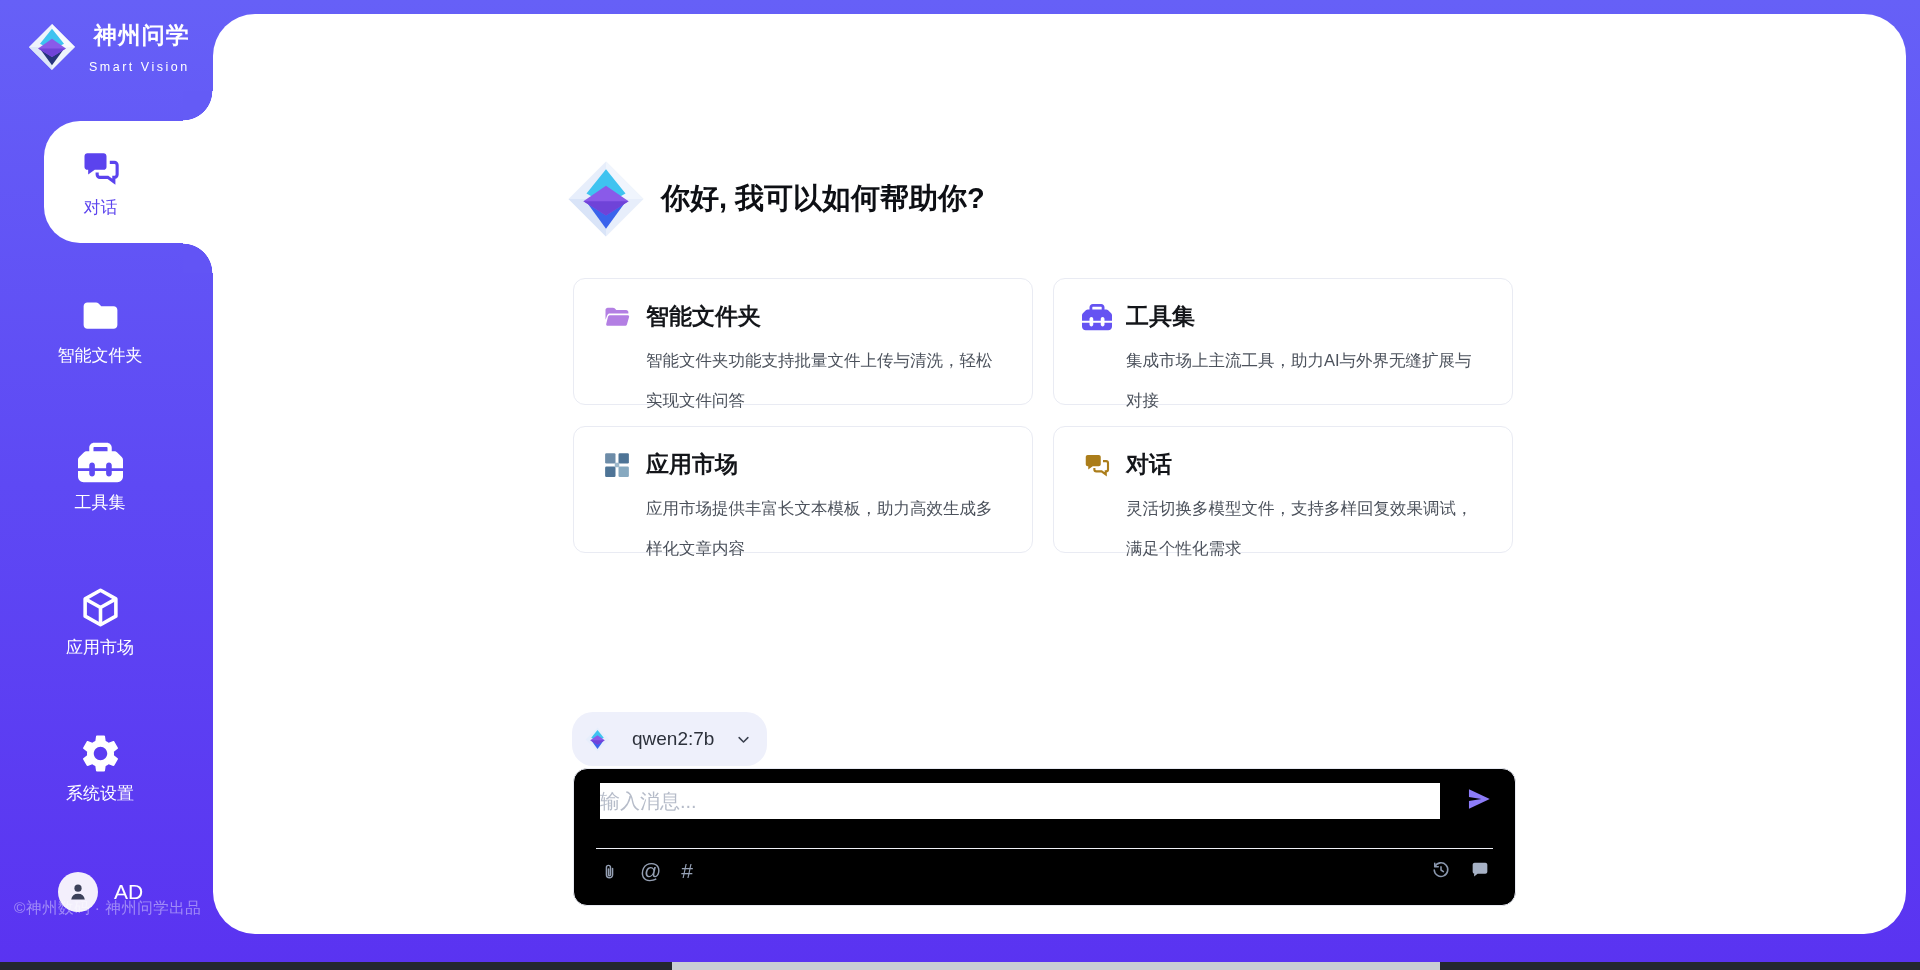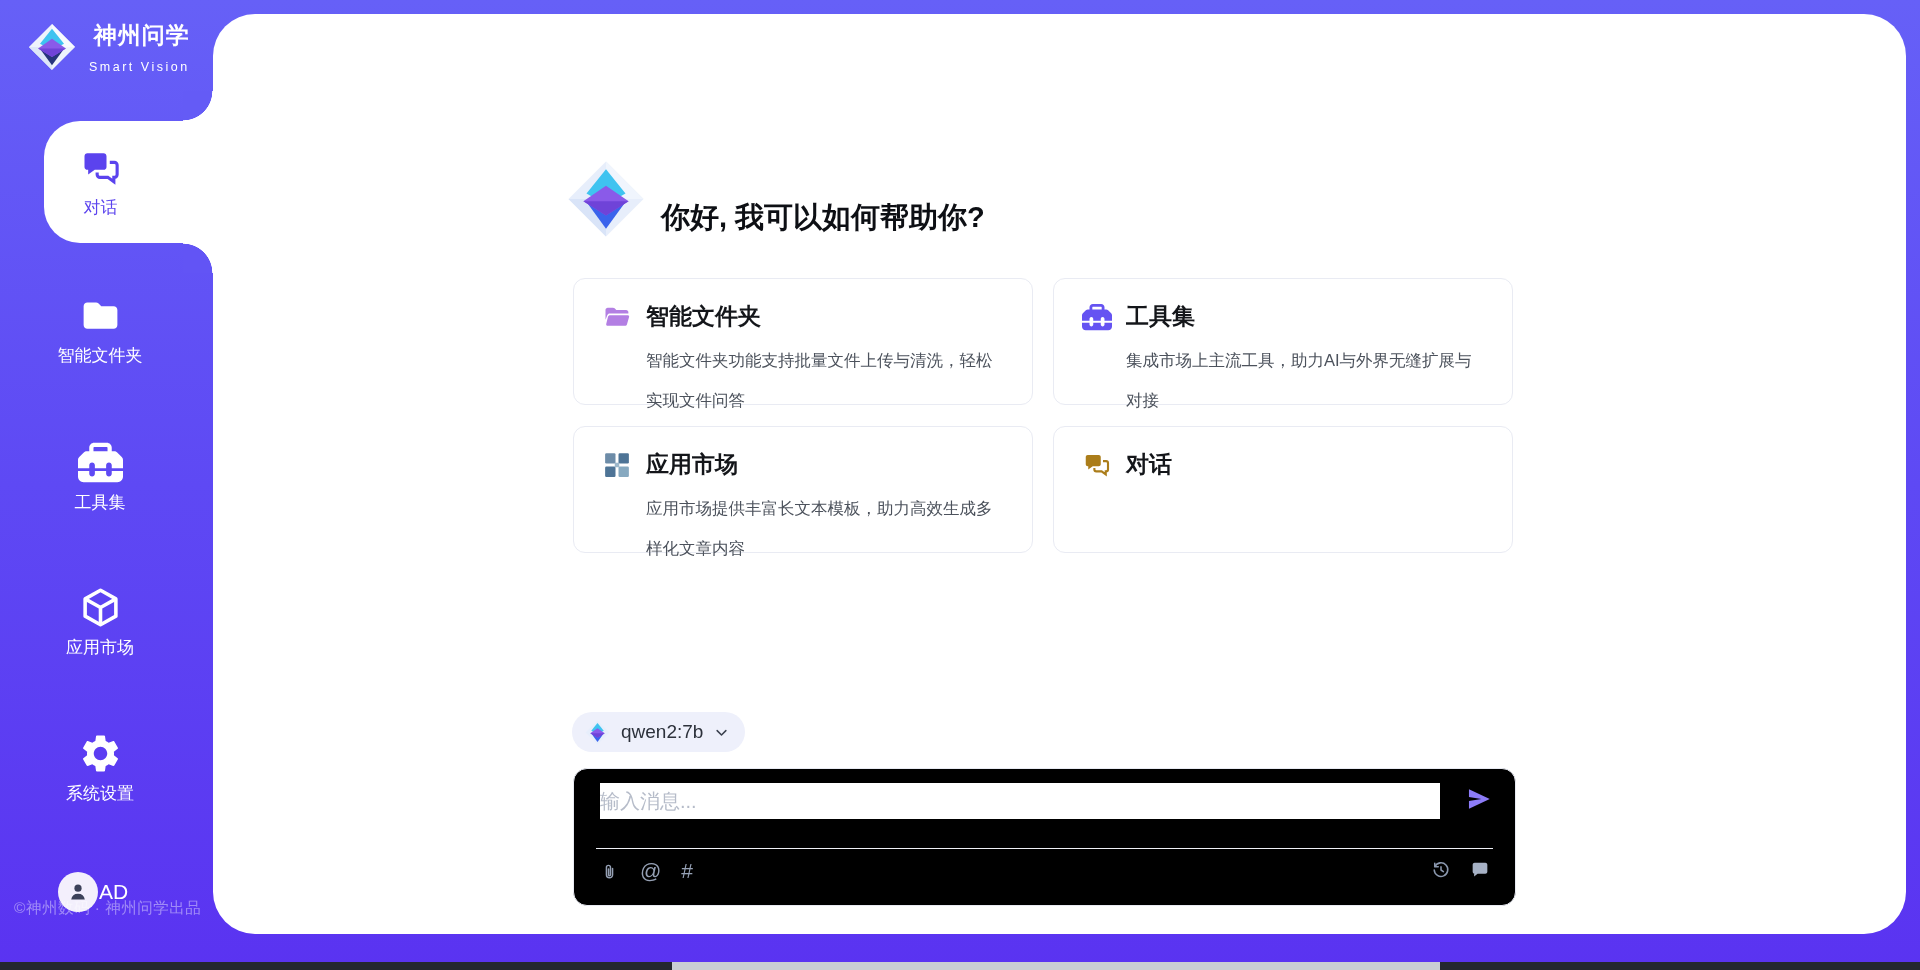--- a/index.html
+++ b/index.html
@@ -34,48 +34,48 @@
   .nav-tab svg { width:44px; height:44px; }
   .nav-tab .nav-label { color:#5b43ee; }
 
   .nav-item { position:absolute; left:0; width:200px; display:flex; flex-direction:column;
     align-items:center; gap:7px; color:#fff; cursor:pointer; }
   .nav-item svg { width:45px; height:45px; }
   .nav-label { font-size:17px; line-height:22px; }
   .ni-2 { top:293px; } .ni-3 { top:440px; } .ni-4 { top:585px; } .ni-5 { top:731px; }
 
   .user-row { position:absolute; left:58px; top:872px; display:flex; align-items:center;
-    gap:1px; cursor:pointer; }
+    gap:16px; cursor:pointer; }
   .avatar { width:40px; height:40px; border-radius:50%; background:#f3effc;
     display:flex; align-items:center; justify-content:center; }
   .avatar svg { width:24px; height:24px; color:#3c415a; }
   .user-name { color:#fff; font-size:21px; }
   .side-footer { position:absolute; left:14px; top:898px; font-size:15.5px;
     color:rgba(255,255,255,.42); letter-spacing:.5px; }
 
   
   .content { position:absolute; left:573px; top:0; width:943px; height:970px; }
 
-  .greet { position:absolute; left:-6px; top:160px; display:flex; align-items:flex-end; gap:16px; }
+  .greet { position:absolute; left:-6px; top:160px; display:flex; align-items:center; gap:16px; }
   .greet svg { width:78px; height:78px; }
   .greet-title { font-size:29px; font-weight:800; color:#0d0f14; }
 
   .cards { position:absolute; left:0; top:278px; width:940px; display:grid;
     grid-template-columns:1fr 1fr; gap:21px 20px; }
   .card { height:127px; background:#fff; border:1px solid #e9ebf3; border-radius:12px;
     padding:22px 24px 0 28px; cursor:pointer; }
   .card-head { display:flex; align-items:center; gap:14px; }
   .card-head svg { width:30px; height:30px; flex:0 0 auto; }
   .card-title { font-size:23px; font-weight:800; color:#14161a; }
   .card-desc { margin:8px 0 0 44px; font-size:16.5px; color:#4c525c; line-height:40px; }
   .ic-folder-open { color:#b37fe3; } .ic-toolbox { color:#6553f2; }
   .ic-grid { color:#63809c; } .ic-chat-amber { color:#ab7d1a; }
 
-  .model-pill { position:absolute; left:-1px; top:712px; height:40px; border-radius:21px;
-    background:#eef0fb; display:inline-flex; align-items:center; gap:11px;
+  .model-pill { position:absolute; left:-1px; top:712px; height:54px; border-radius:21px;
+    background:#eef0fb; display:inline-flex; align-items:center; gap:22px;
     padding:0 16px 0 13px; cursor:pointer; }
   .model-pill svg.logo { width:25px; height:25px; }
   .model-name { font-size:19px; color:#2c313b; }
   .model-pill svg.chev { width:15px; height:15px; color:#3a404e; }
 
   .composer { position:absolute; left:0; top:768px; width:943px; height:138px;
     background:#000000; border:1px solid #e8eaf2; border-radius:14px; }
   .msg-input { position:absolute; left:26px; top:14px; width:840px; height:36px;
     border:none; outline:none; font-size:20px; color:#333;
     font-family:"Liberation Sans","DejaVu Sans",sans-serif; }
@@ -219,20 +219,21 @@
     </div>
 
     <div class="card">
       <div class="card-head">
         <svg class="ic-chat-amber" viewBox="0 0 24 24">
           <path fill="currentColor" d="M3 5.6C3 4.7 3.7 4 4.6 4h8.8c.9 0 1.6.7 1.6 1.6v5.8c0 .9-.7 1.6-1.6 1.6H8.6L5 15.6v-2.6h-.4c-.9 0-1.6-.7-1.6-1.6V5.6z"></path>
           <path fill="none" stroke="currentColor" stroke-width="1.7" d="M16.8 8.9h2.5c.8 0 1.5.7 1.5 1.5v5.2c0 .8-.7 1.5-1.5 1.5h-.3v2.4l-3.3-2.4h-4.3c-.8 0-1.5-.7-1.5-1.5v-1.2"></path>
         </svg>
         <div class="card-title">对话</div>
       </div>
+      <div class="card-desc">灵活切换多模型文件，支持多样回复效果调试，满足个性化需求</div>
     </div>
 
   </div>
 
   <div class="model-pill">
     <svg class="logo" viewBox="0 0 100 100">
       <polygon points="50,2 98,50 50,98 2,50" fill="#e7eefb"></polygon>
       <polygon points="50,12 75,43 50,57 25,43" fill="#3fc3f0"></polygon>
       <polygon points="26,55 74,55 50,88" fill="#3a63ec"></polygon>
       <polygon points="50,33 79,53 50,71 21,53" fill="#8a5ae9"></polygon>

